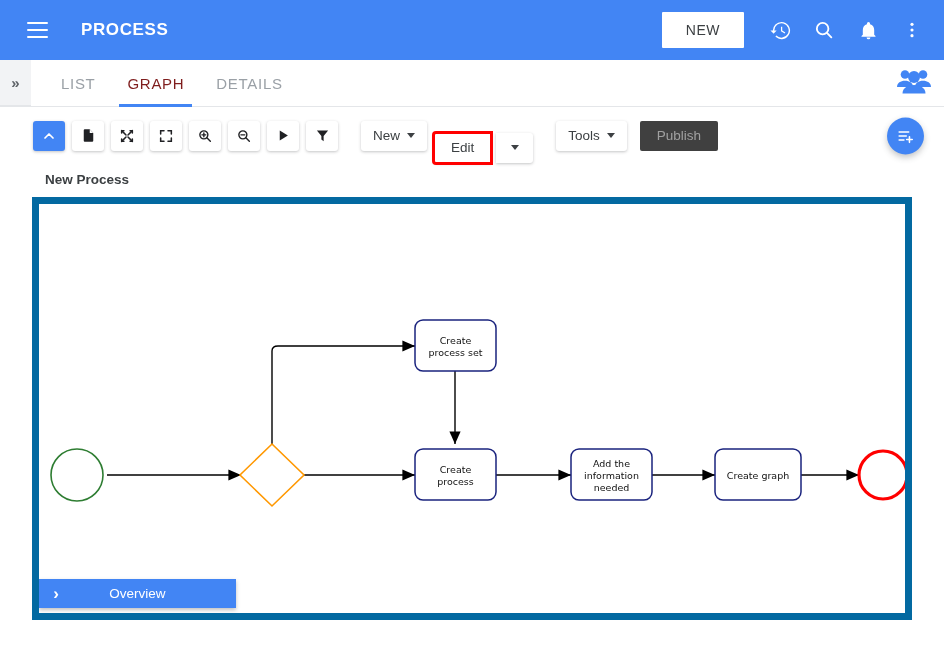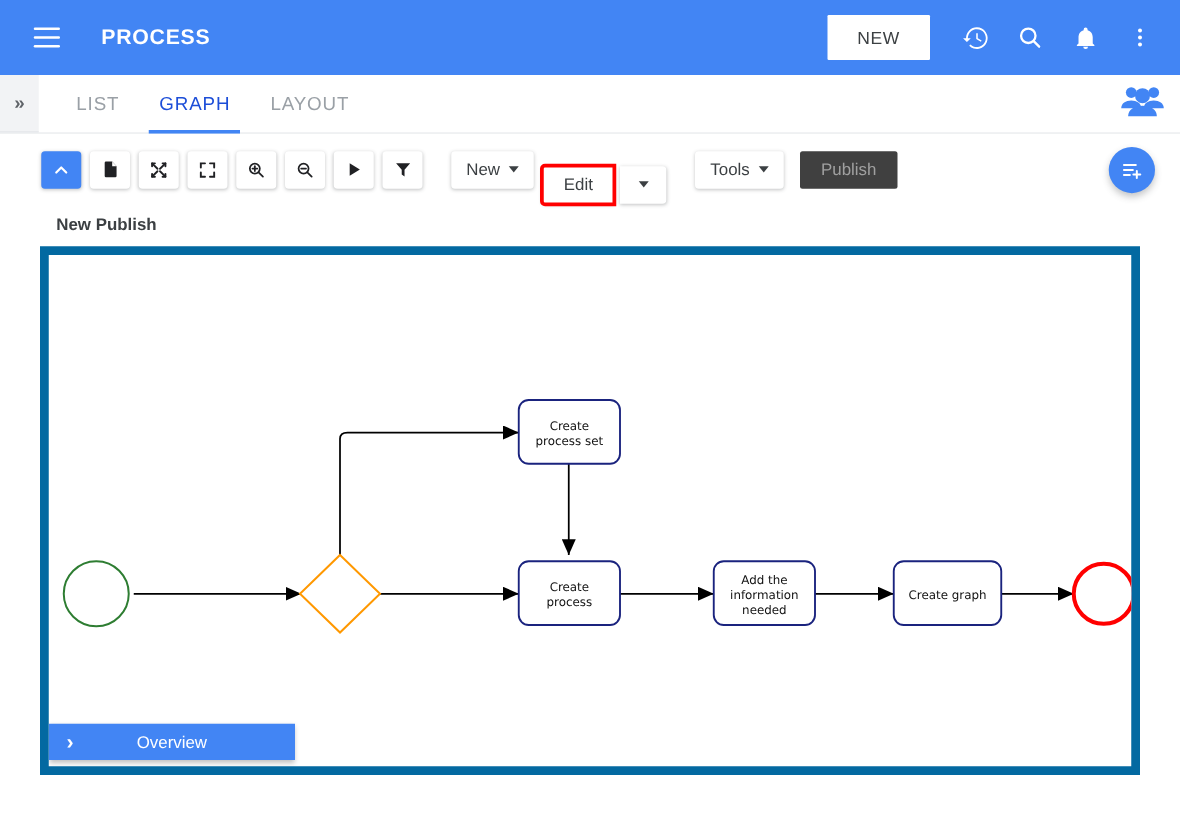--- a/index.html
+++ b/index.html
@@ -54,21 +54,21 @@
     display: flex; align-items: center; justify-content: center;
     color: #5f6368; font-size: 15px; font-weight: bold; cursor: pointer;
     border-bottom: 1px solid #e4e6e9;
   }
   .tabs { display: flex; align-items: stretch; margin-left: 14px; }
   .tab {
     display: flex; align-items: center; padding: 0 16px;
     font-size: 15px; letter-spacing: .7px; color: #9aa0a6;
     cursor: pointer; position: relative; font-weight: 400;
   }
-  .tab.active { color: #1d4ed8; font-weight: 500; }
+  .tab.active { color: #7f1d1d; font-weight: 500; }
   .tab.active::after {
     content: ""; position: absolute; left: 8px; right: 8px;
     bottom: -1px; height: 3px; background: #4285f4;
   }
   .group-icon {
     position: absolute; right: 12px; top: 50%;
     transform: translateY(-50%); cursor: pointer;
   }
 
   
@@ -200,21 +200,21 @@
       </svg>
     </div>
   </div>
 </div>
 
 <div class="tabbar">
   <div class="expander">»</div>
   <div class="tabs">
     <div class="tab">LIST</div>
     <div class="tab active">GRAPH</div>
-    <div class="tab">LAYOUT</div>
+    <div class="tab">DETAILS</div>
   </div>
   <div class="group-icon">
     <svg width="36" height="28" viewBox="0 0 36 28" fill="#4285f4">
       <circle cx="9" cy="7.5" r="4.3"></circle>
       <circle cx="27" cy="7.5" r="4.3"></circle>
       <path d="M1 20c0-4 3.6-6.2 8-6.2s8 2.2 8 6.2z"></path>
       <path d="M19 20c0-4 3.6-6.2 8-6.2s8 2.2 8 6.2z"></path>
       <circle cx="18" cy="10" r="6"></circle>
       <path d="M6.5 26.5c0-5.3 5-8.4 11.5-8.4s11.5 3.1 11.5 8.4z"></path>
     </svg>
@@ -306,21 +306,21 @@
     <svg width="19" height="19" viewBox="0 0 24 24" fill="none" stroke="#fff" stroke-width="2" stroke-linecap="round">
       <line x1="4" y1="7" x2="16" y2="7"></line>
       <line x1="4" y1="12" x2="13" y2="12"></line>
       <line x1="4" y1="17" x2="10" y2="17"></line>
       <line x1="17" y1="13" x2="17" y2="20"></line>
       <line x1="13.5" y1="16.5" x2="20.5" y2="16.5"></line>
     </svg>
   </div>
 </div>
 
-<div class="page-title">New Publish</div>
+<div class="page-title">New Process</div>
 
 <div class="canvas-wrap">
   <div class="canvas">
 
     <svg width="880" height="421">
       <defs>
         <marker id="arr" markerWidth="10" markerHeight="8" refX="9" refY="4" orient="auto">
           <path d="M0,0 L9,4 L0,8 z" fill="#000"></path>
         </marker>
       </defs>

